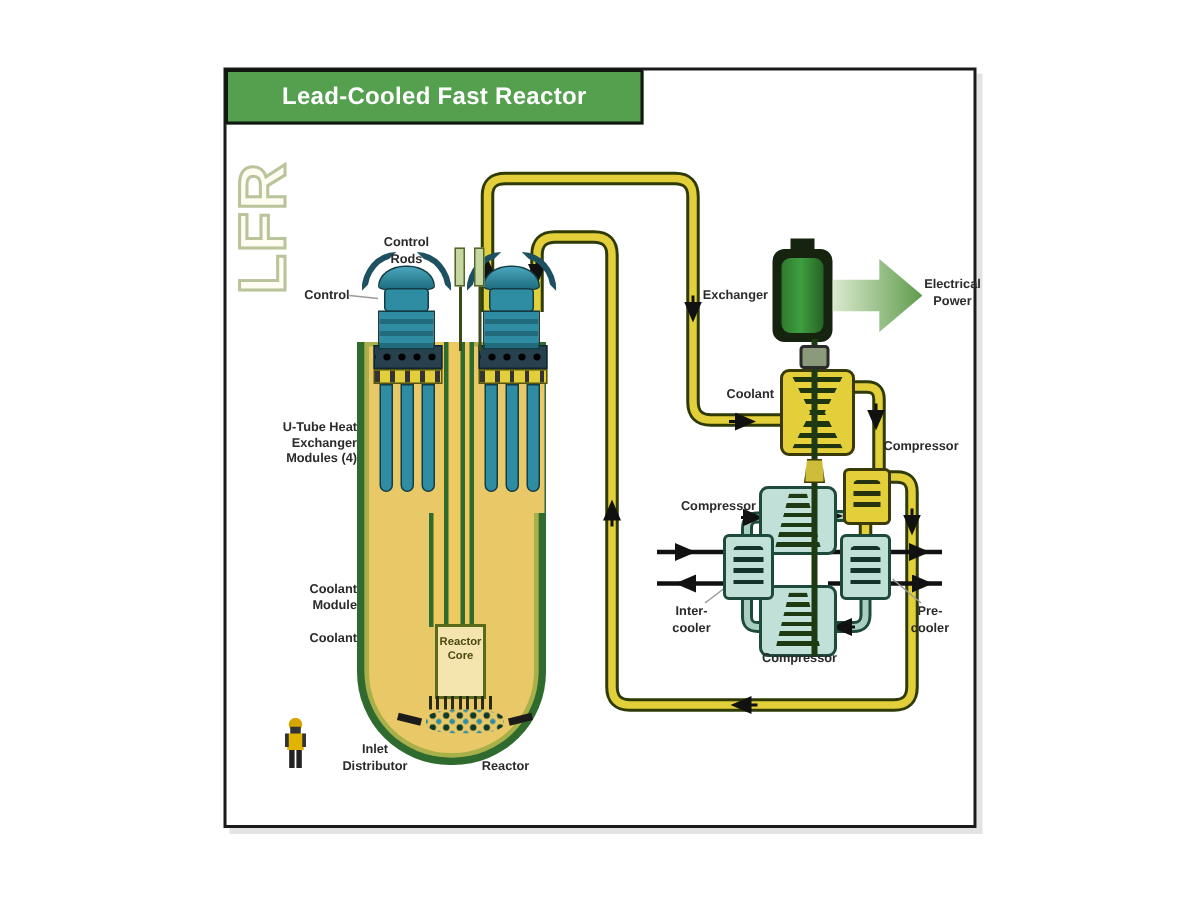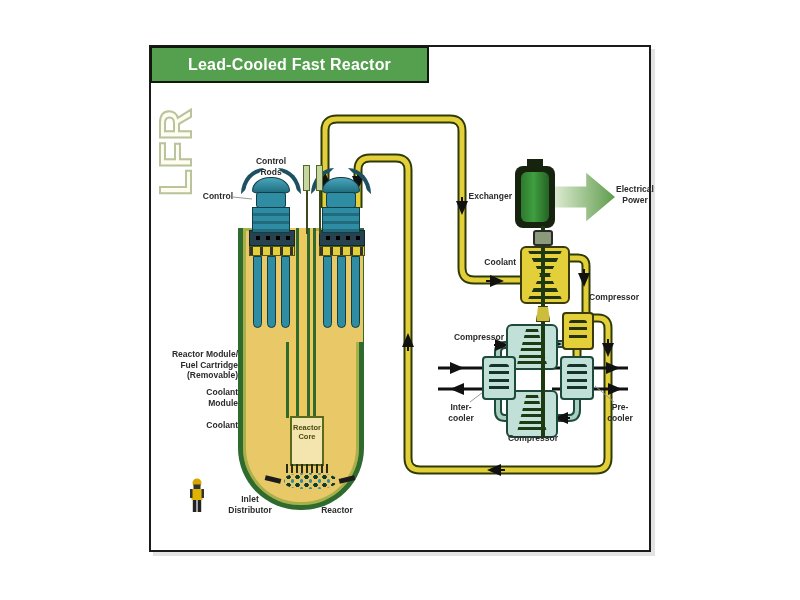--- a/index.html
+++ b/index.html
@@ -286,23 +286,23 @@
   <div class="abs coilbox cooler" style="left:482px;top:356px;width:34px">
     <div class="coil"></div>
   </div>
   <div class="abs coilbox cooler" style="left:560px;top:356px;width:34px">
     <div class="coil"></div>
   </div>
 
   <div class="lbl c" style="left:248px;top:156px;width:46px">Control
 Rods</div>
   <div class="lbl r" style="left:193px;top:191px;width:40px">Control</div>
-  <div class="lbl r" style="left:160px;top:349px;width:78px">Reactor Module/
-Fuel Cartridge
-(Removable)</div>
+  <div class="lbl r" style="left:166px;top:279px;width:72px">U-Tube Heat
+Exchanger
+Modules (4)</div>
   <div class="lbl r" style="left:190px;top:387px;width:48px">Coolant
 Module</div>
   <div class="lbl r" style="left:196px;top:420px;width:42px">Coolant</div>
   <div class="lbl c" style="left:219px;top:494px;width:62px">Inlet
 Distributor</div>
   <div class="lbl c" style="left:312px;top:505px;width:50px">Reactor</div>
   <div class="lbl r" style="left:466px;top:191px;width:46px">Exchanger</div>
   <div class="lbl c" style="left:613px;top:184px;width:44px">Electrical
 Power</div>
   <div class="lbl r" style="left:474px;top:257px;width:42px">Coolant</div>

